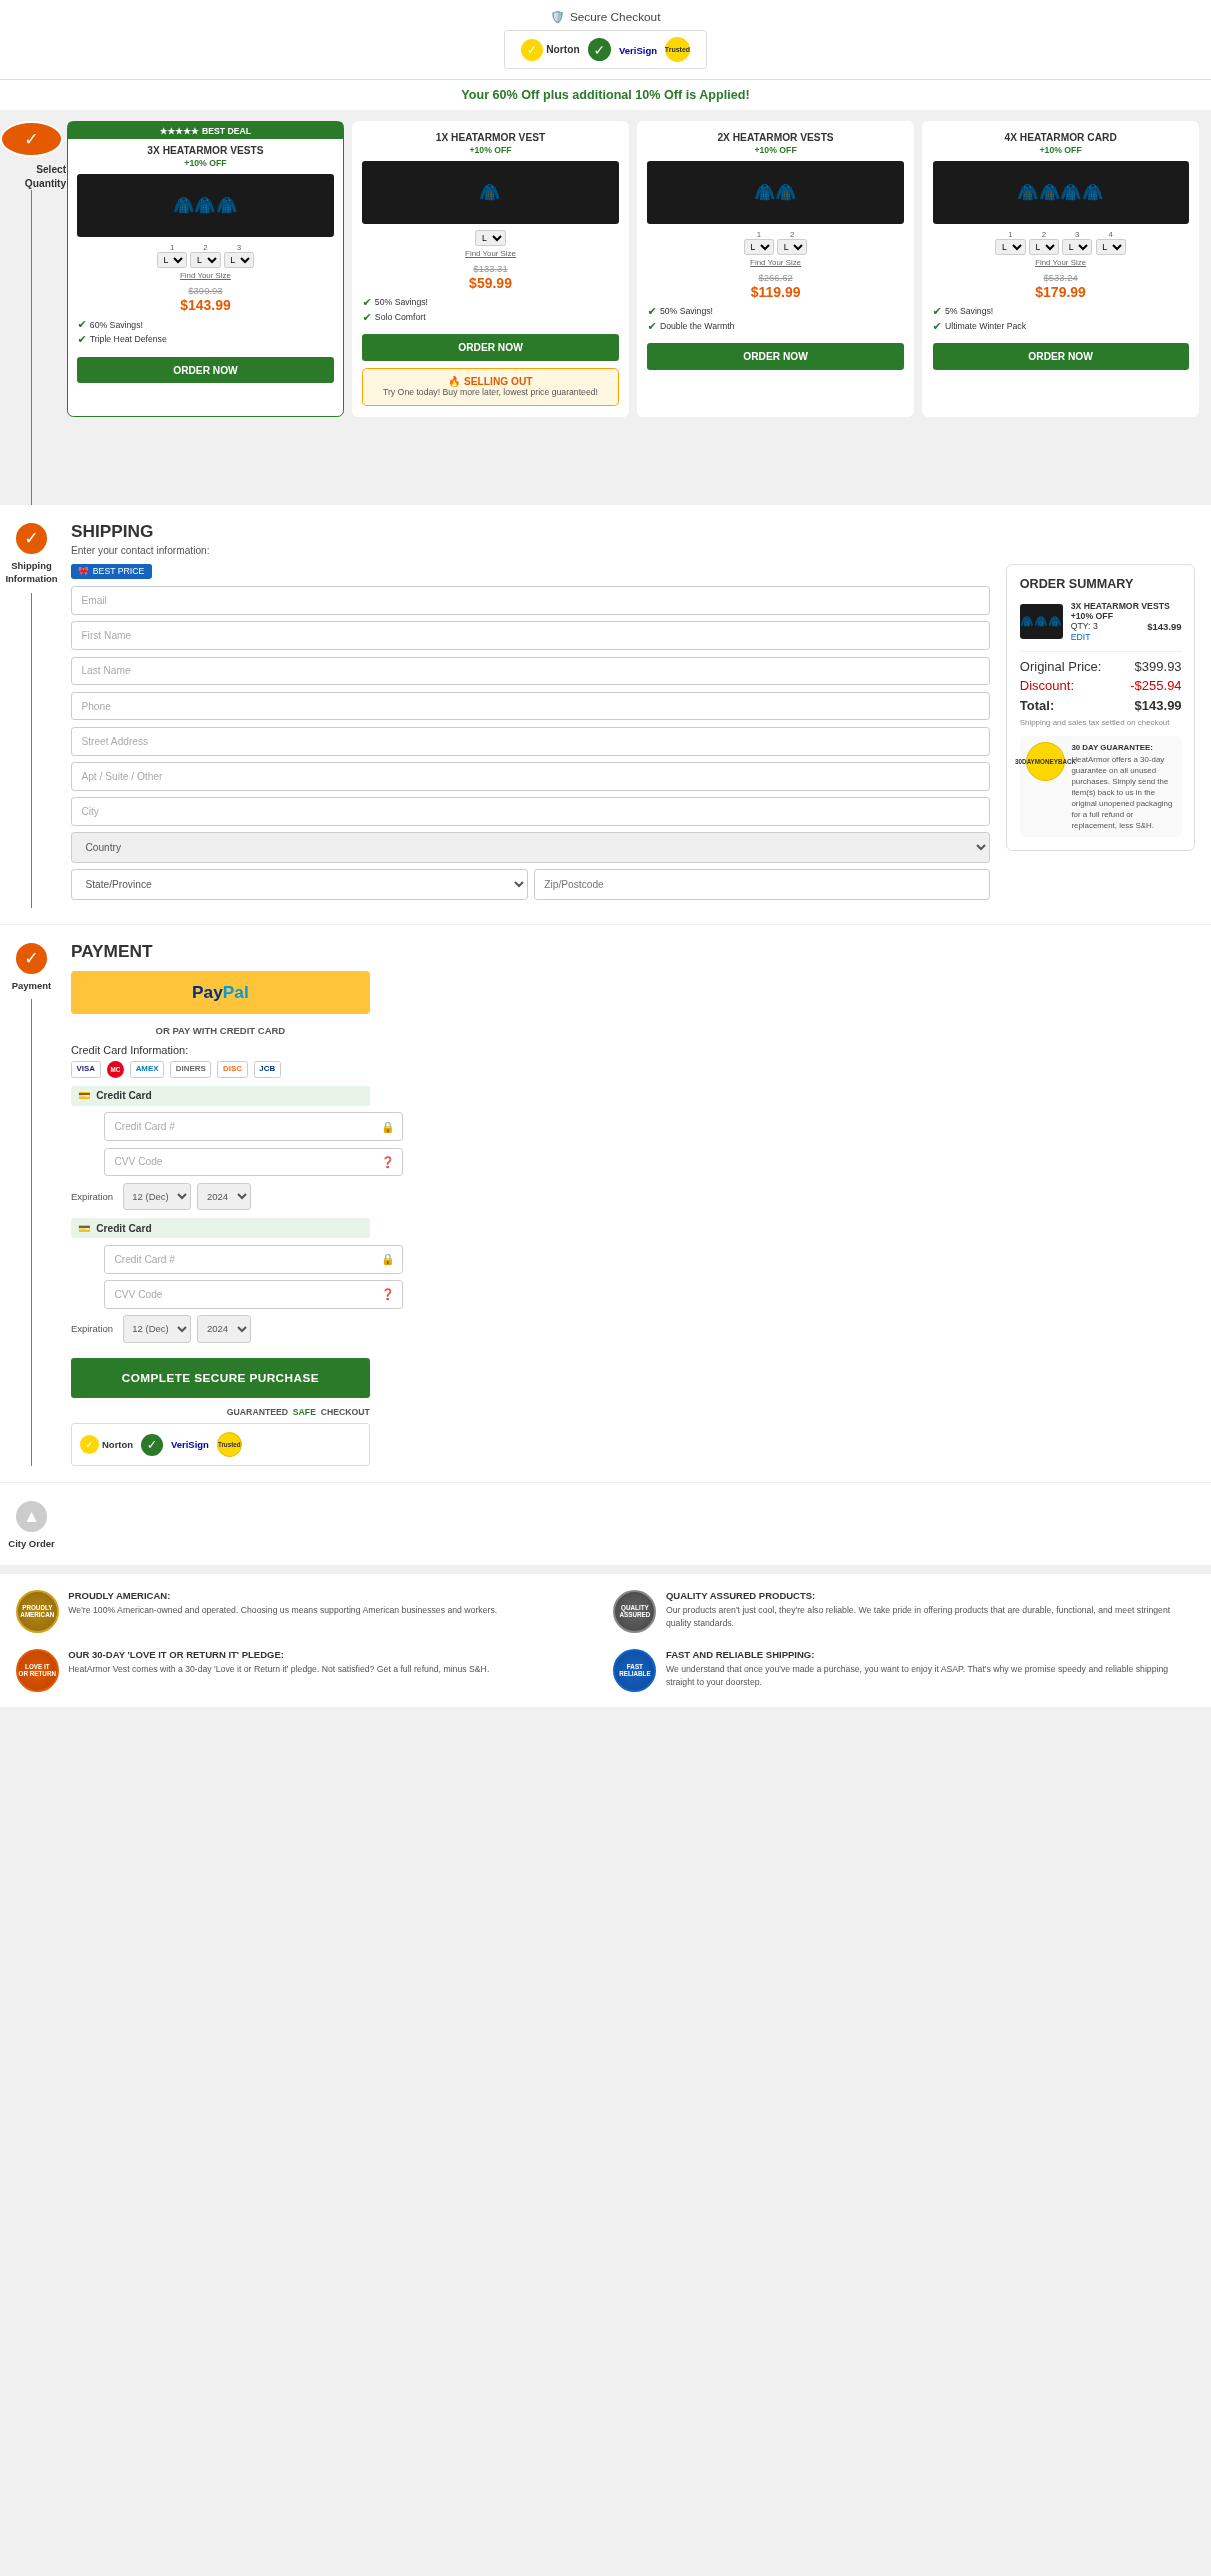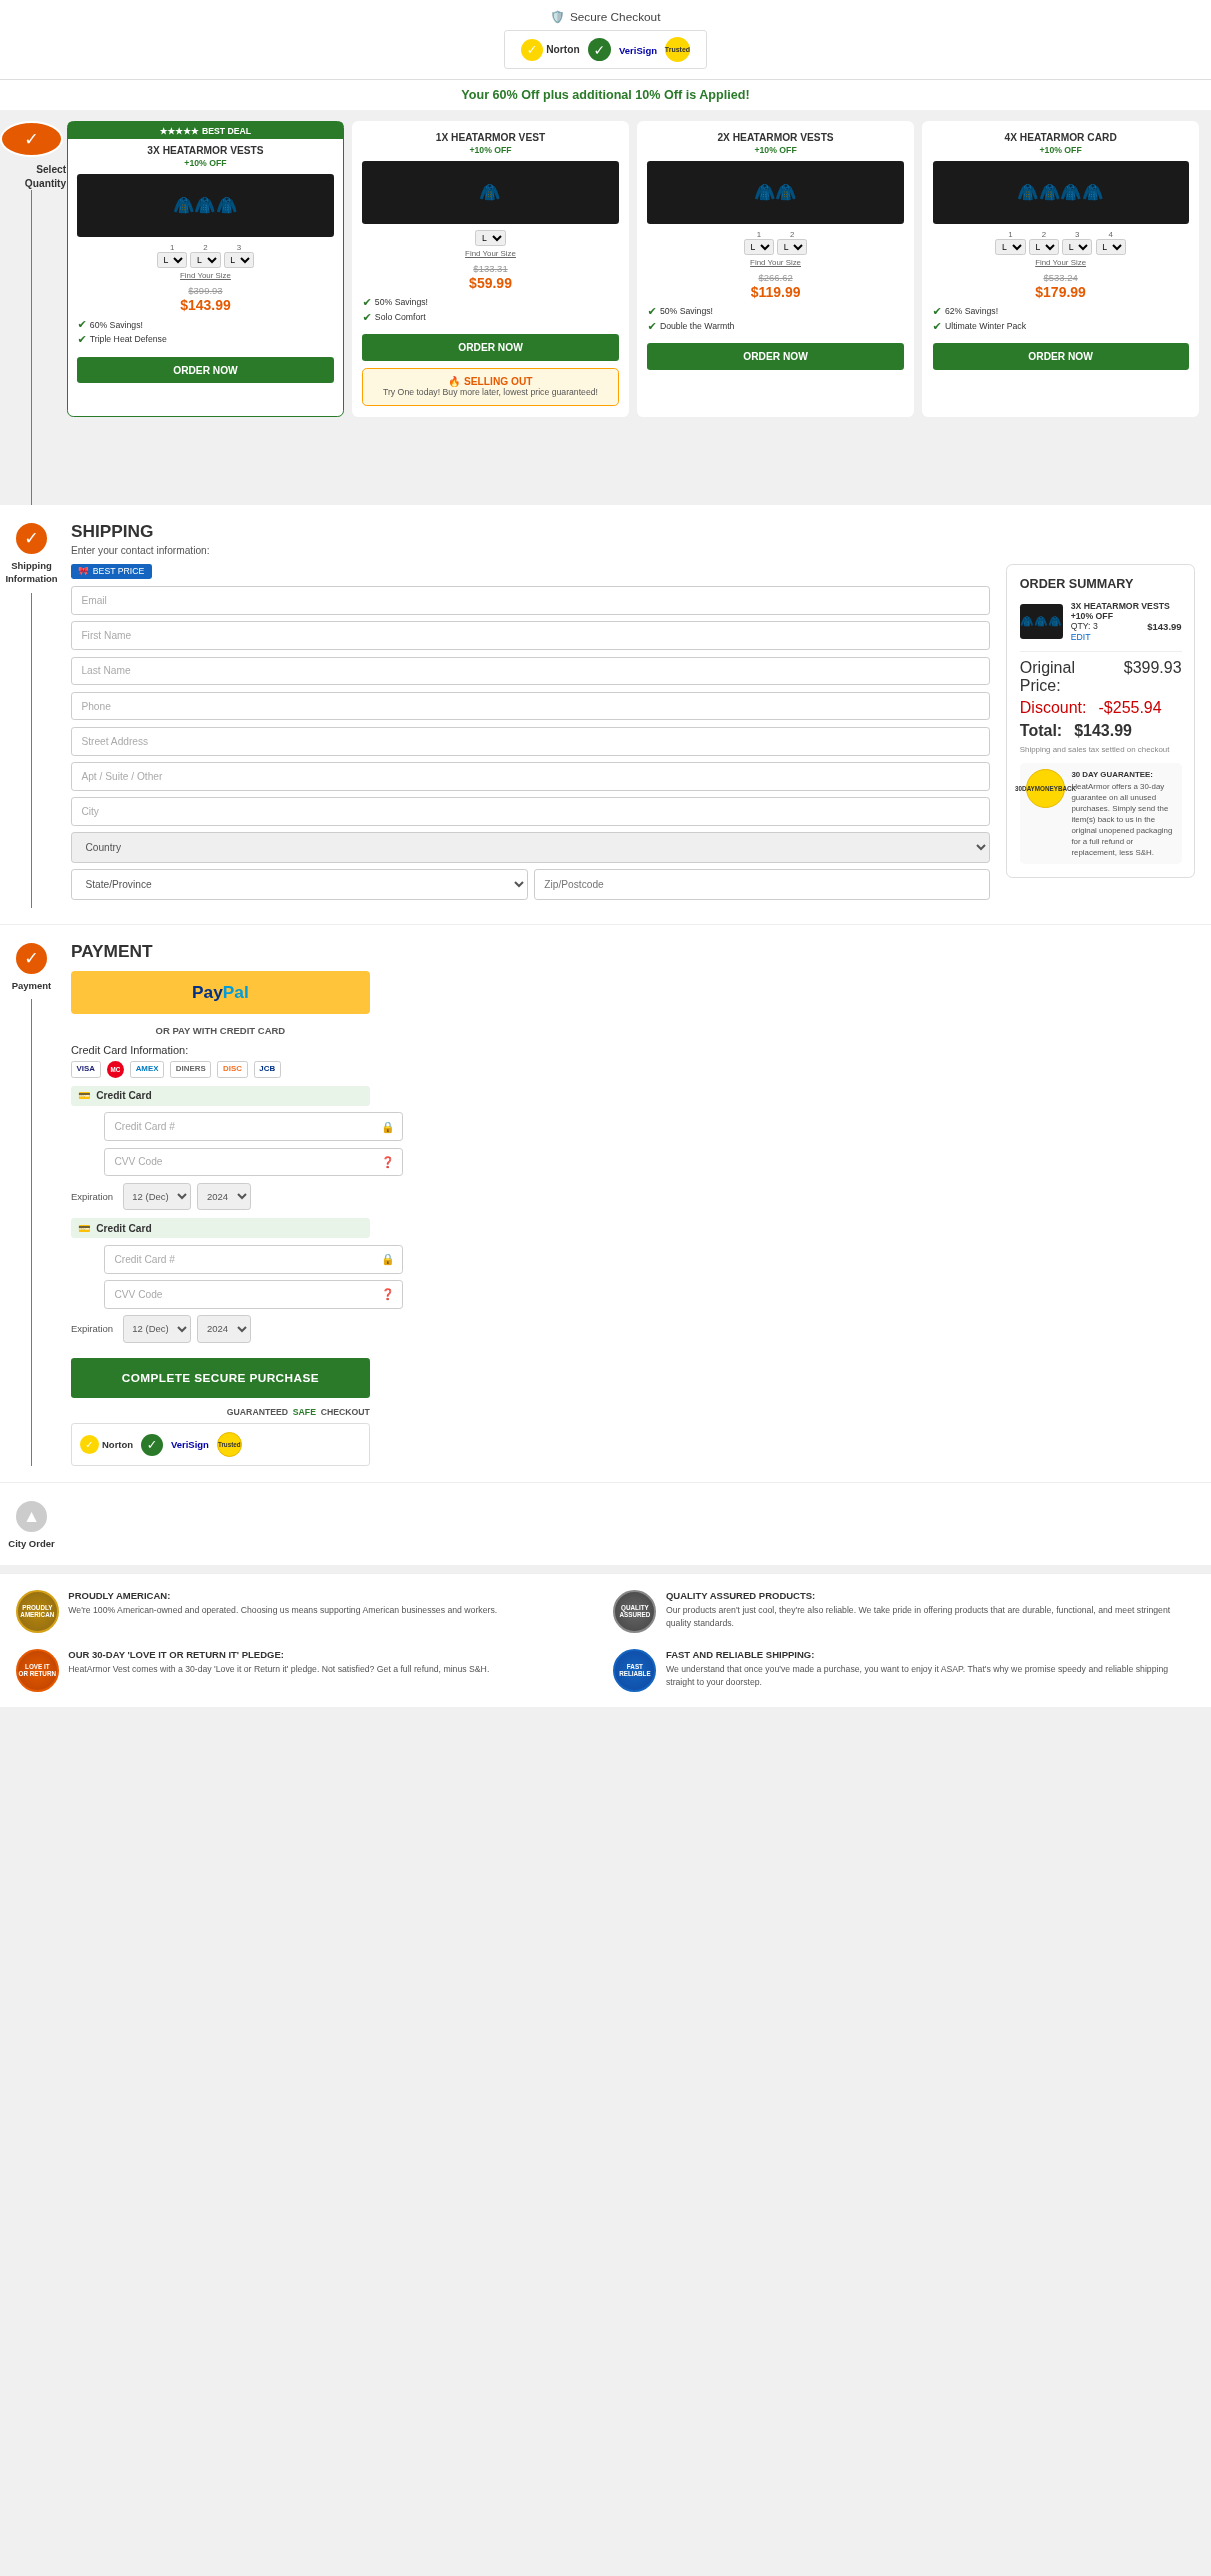--- a/index.html
+++ b/index.html
@@ -50,21 +50,21 @@
     .order-summary { width: 189px; min-width: 173px; border: 0.8px solid #ddd; border-radius: 6.3px; padding: 12.6px; height: fit-content; }
     .order-summary-title { font-weight: bold; font-size: 12.6px; margin-bottom: 9.5px; }
     .summary-product { display: flex; gap: 7.9px; margin-bottom: 9.5px; align-items: center; }
     .summary-product-img { width: 43px; height: 35px; background: #1a1a1a; border-radius: 3.2px; flex-shrink: 0; display: flex; align-items: center; justify-content: center; }
     .summary-product-info { flex: 1; }
     .summary-product-name { font-size: 8.7px; font-weight: bold; }
     .summary-product-qty { font-size: 8.7px; color: #333; }
     .summary-product-price { font-size: 9.5px; font-weight: bold; }
     .edit-link { color: #0066cc; font-size: 8.7px; cursor: pointer; }
     .summary-divider { border: none; border-top: 0.8px solid #eee; margin: 6.3px 0; }
-    .summary-row { display: flex; justify-content: flex-start; font-size: 16px; margin-bottom: 4.7px; gap: 12px; }
+    .summary-row { display: flex; justify-content: space-between; font-size: 13px; margin-bottom: 4.7px; gap: 12px; }
     .summary-row.discount { color: #cc0000; }
     .summary-row.total { font-weight: bold; }
     .tax-note { font-size: 7.9px; color: #888; margin-top: 3.2px; }
     .guarantee-box { display: flex; gap: 6.3px; margin-top: 9.5px; align-items: flex-start; background: #f9f9f9; padding: 6.3px; border-radius: 4.7px; }
     .guarantee-seal { width: 39px; height: 39px; border-radius: 50%; background: #ffd700; display: flex; align-items: center; justify-content: center; font-size: 7px; font-weight: bold; text-align: center; color: #333; flex-shrink: 0; border: 1.6px solid #e6b800; }
     .guarantee-text { font-size: 7.9px; color: #555; line-height: 1.4; }
     .guarantee-text strong { color: #333; }
     .paypal-btn { background: #ffc439; border: none; border-radius: 3.9px; padding: 11px; width: 299px; max-width: 100%; cursor: pointer; display: flex; align-items: center; justify-content: center; margin-bottom: 11px; }
     .paypal-logo { font-size: 17.3px; font-weight: bold; color: #003087; }
     .paypal-logo span { color: #009cde; }
@@ -276,21 +276,21 @@
             <span class="size-num">4</span>
             <select class="size-select"><option>L</option></select>
           </div>
         </div>
         <span class="find-size">Find Your Size</span>
         <div class="original-price">$533.24</div>
         <div class="sale-price">$179.99</div>
         <div class="savings-list">
           <div class="savings-item">
               <span class="check-green">✔</span>
-              <span>62% Savings!</span>
+              <span>5% Savings!</span>
             </div>
           <div class="savings-item">
               <span class="check-green">✔</span>
               <span>Ultimate Winter Pack</span>
             </div>
         </div>
         <button class="order-btn">ORDER NOW</button>
       </div>
 
     </div>

